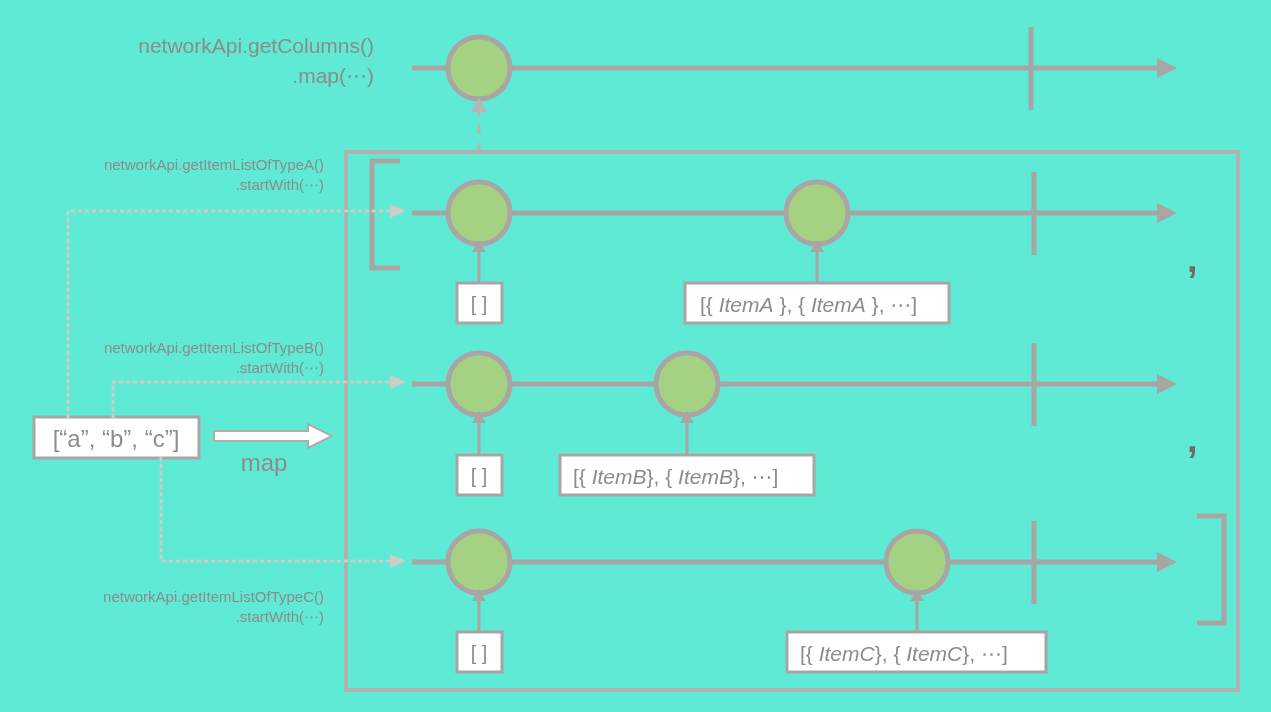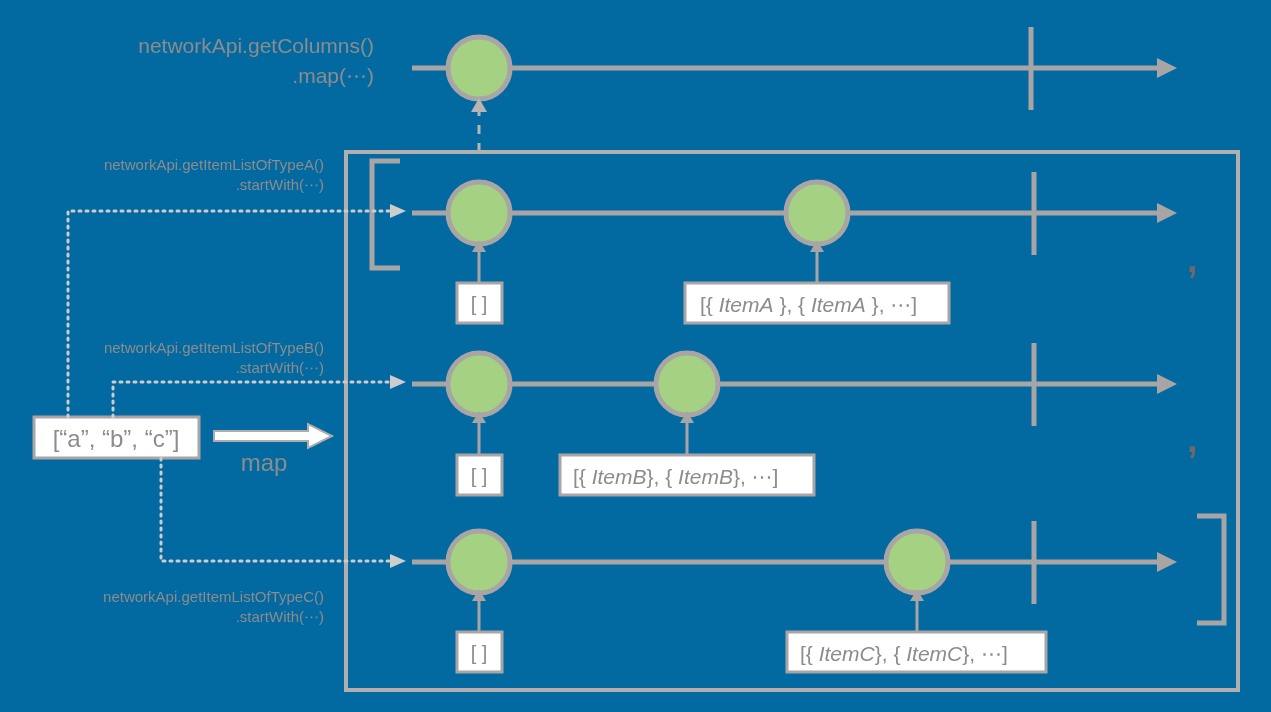--- a/index.html
+++ b/index.html
@@ -7,21 +7,21 @@
     padding: 0;
     background: #ffffff;
   }
   body {
     font-family: "Liberation Sans", sans-serif;
   }
   #stage {
     position: relative;
     width: 1271px;
     height: 712px;
-    background: #0369a1;
+    background: #5eead4;
     overflow: hidden;
   }
   #marble-svg {
     position: absolute;
     top: 0;
     left: 0;
     width: 1271px;
     height: 712px;
   }
   .txt {

